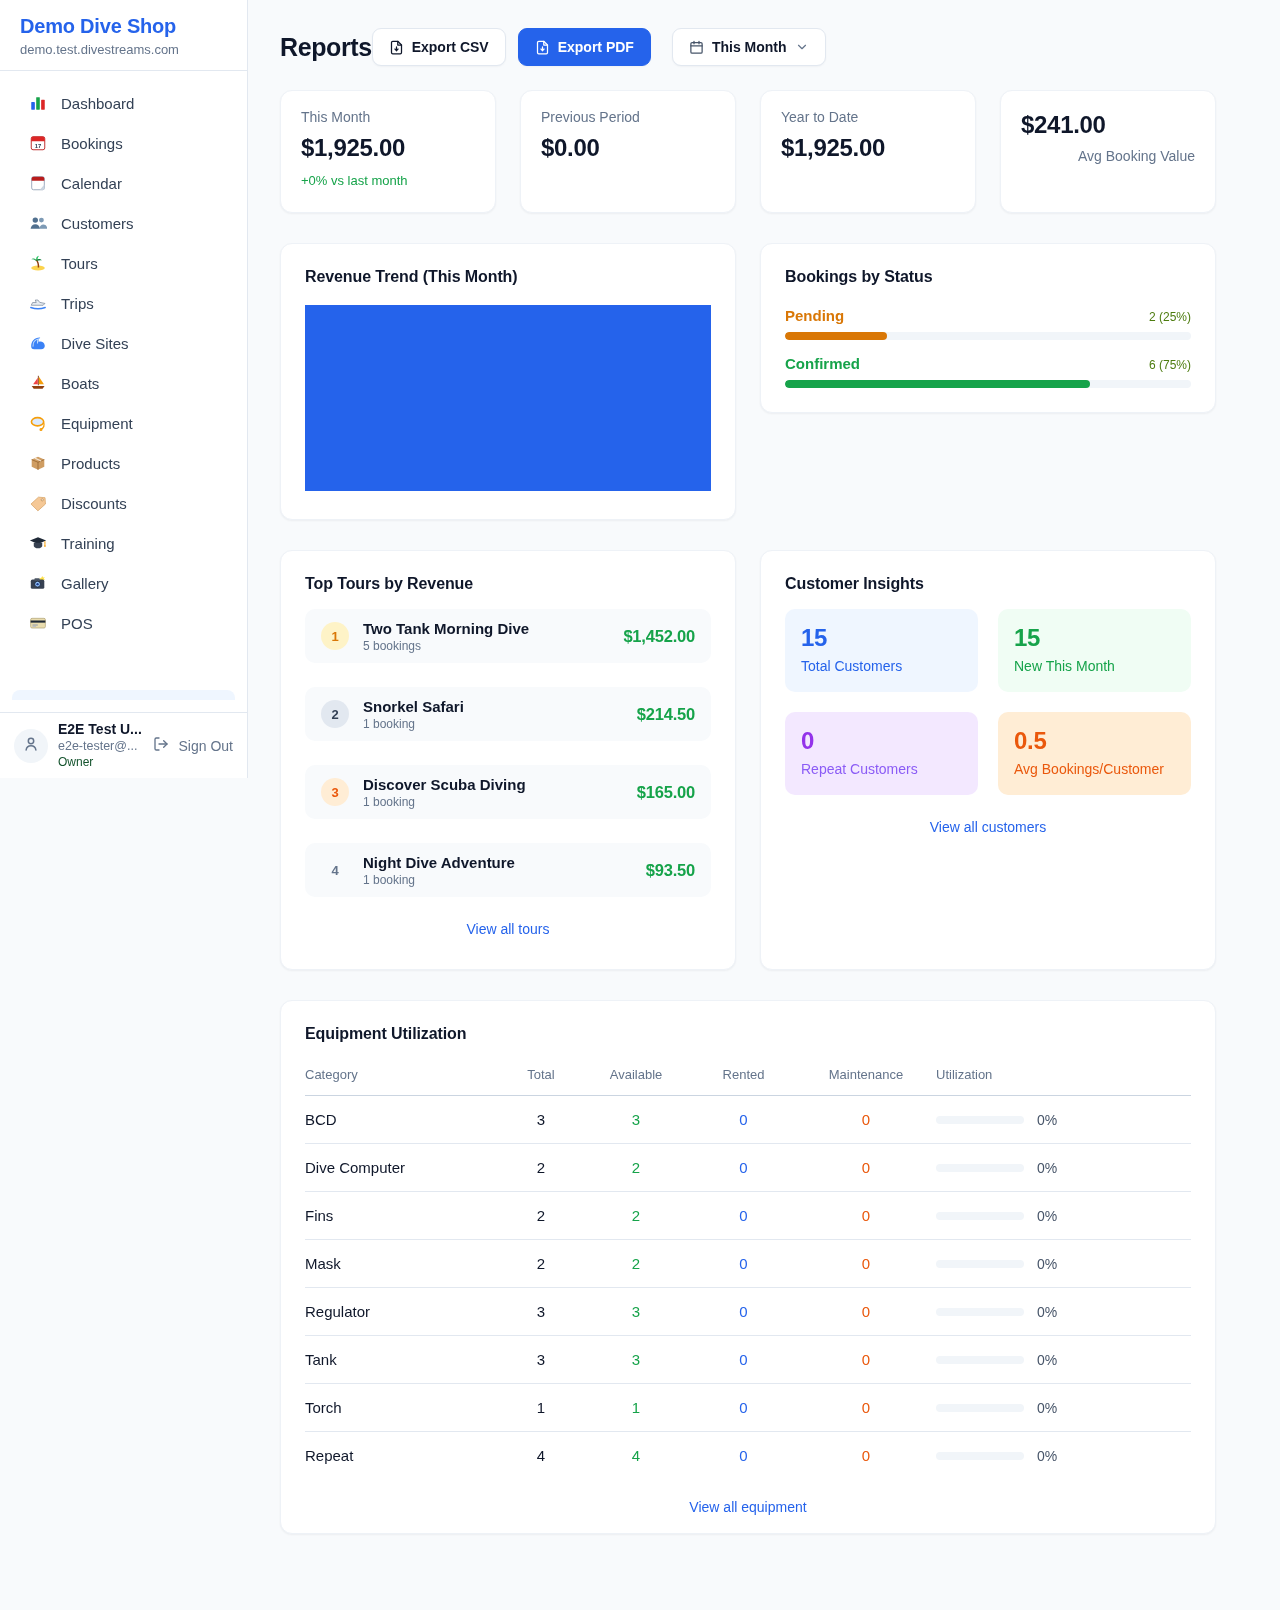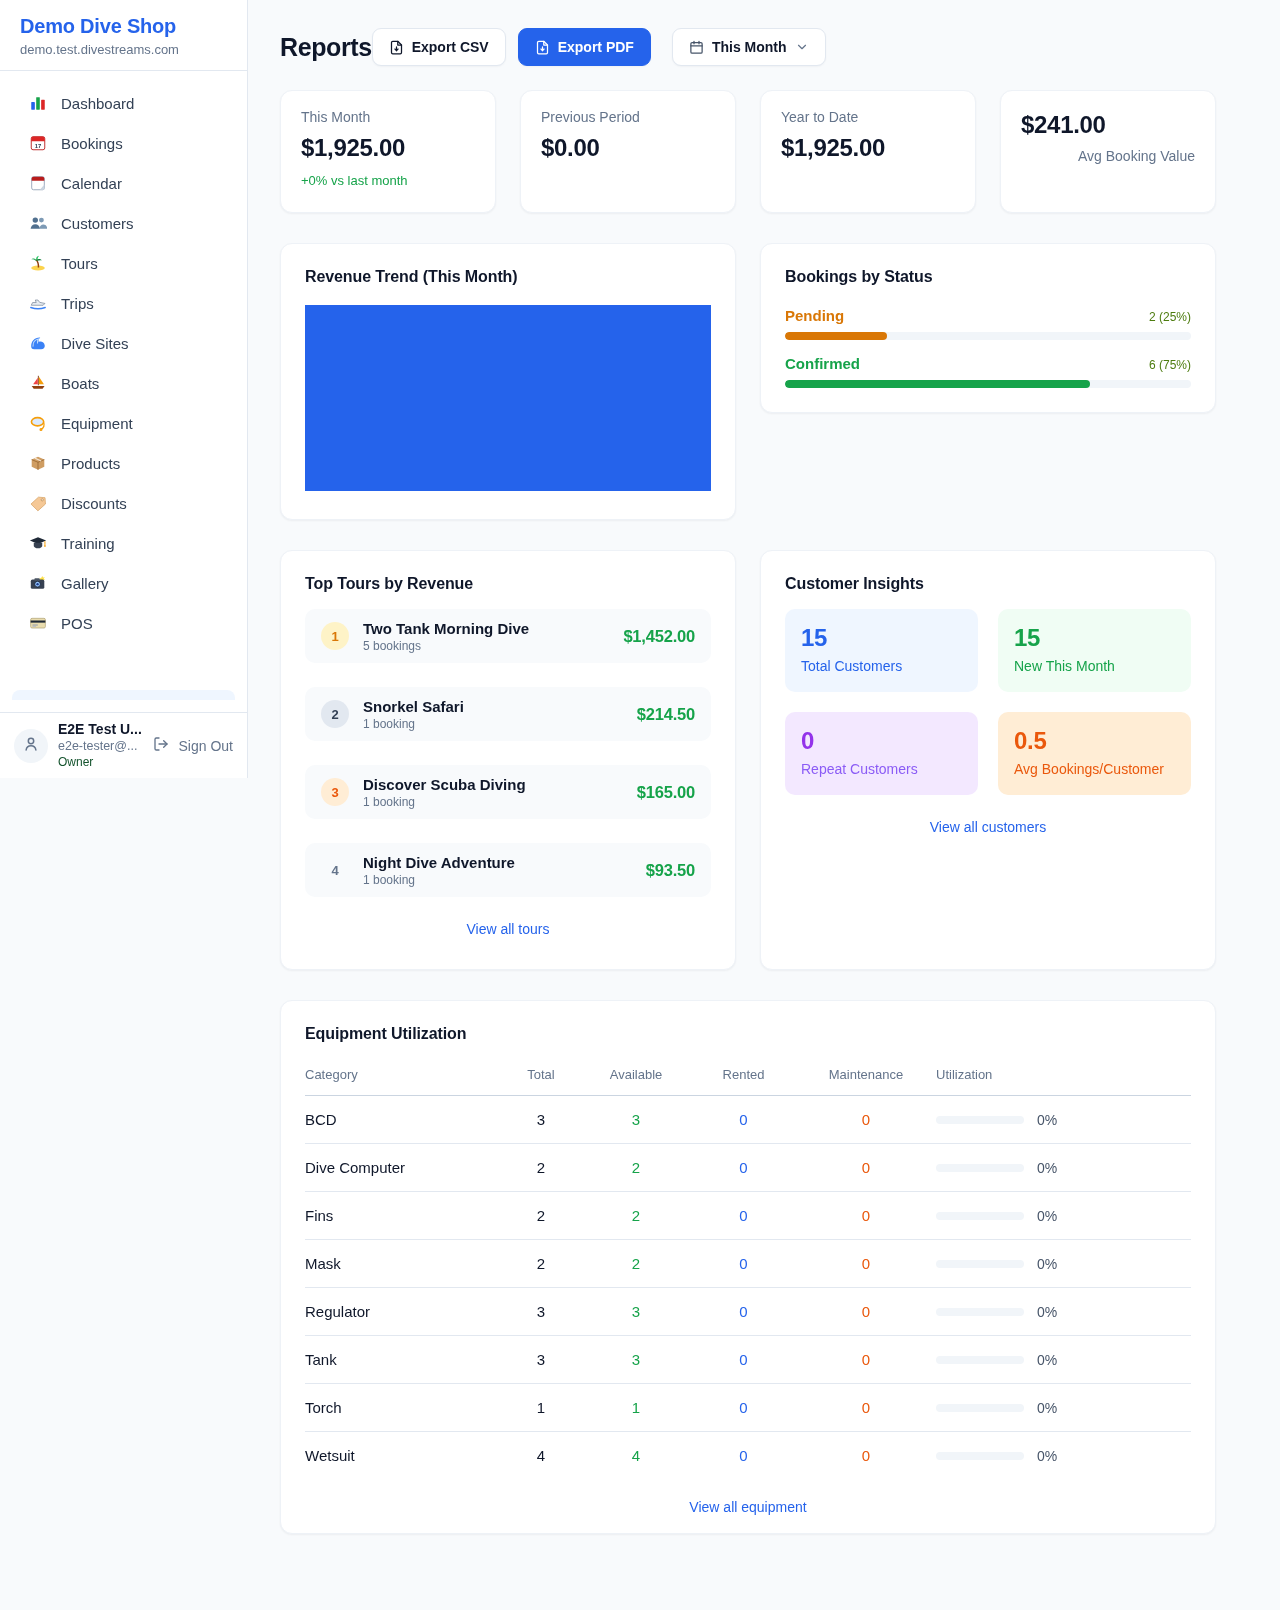--- a/index.html
+++ b/index.html
@@ -582,21 +582,21 @@
               <td class="c-rented">0</td>
               <td class="c-maintenance">0</td>
               <td class="c-utilization left">
                 <div class="util-wrap">
                   <span class="util-track"></span>
                   <span class="util-pct">0%</span>
                 </div>
               </td>
             </tr>
             <tr>
-              <td class="c-category left">Wetsuit</td>
+              <td class="c-category left">Repeat</td>
               <td class="c-total">4</td>
               <td class="c-available">4</td>
               <td class="c-rented">0</td>
               <td class="c-maintenance">0</td>
               <td class="c-utilization left">
                 <div class="util-wrap">
                   <span class="util-track"></span>
                   <span class="util-pct">0%</span>
                 </div>
               </td>

